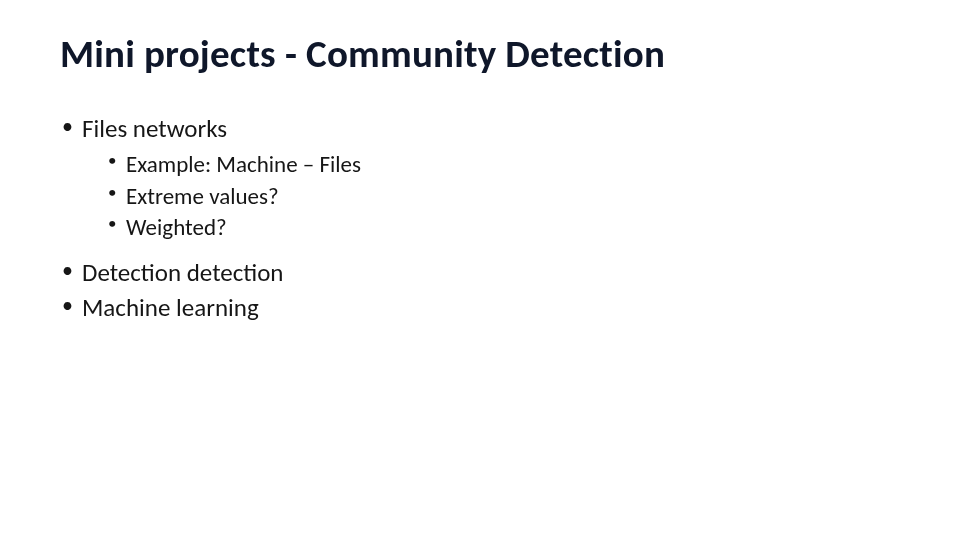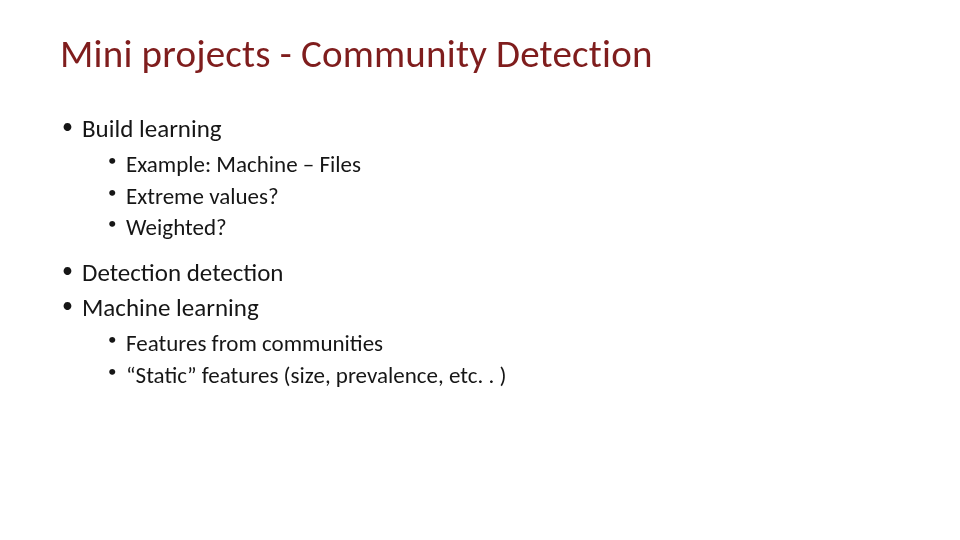--- a/index.html
+++ b/index.html
@@ -9,22 +9,22 @@
     background: #ffffff;
     font-family: "Calibri", "Segoe UI", Arial, sans-serif;
     color: #000;
     overflow: hidden;
   }
   .slide {
     padding: 30px 60px 40px 60px;
   }
   .title {
     font-size: 39px;
-    font-weight: 400;
-    color: #7f1d1d;
+    font-weight: 700;
+    color: #0f172a;
     margin-bottom: 36px;
     letter-spacing: 0.2px;
   }
   ul.level1 {
     list-style: none;
     padding-left: 0;
   }
   ul.level1 > li {
     font-size: 25px;
     color: #161616;
@@ -63,31 +63,27 @@
   }
 </style>
 </head>
 <body>
 
 <div class="slide">
   <h1 class="title">Mini projects - Community Detection</h1>
 
   <ul class="level1">
     <li>
-      <span>Build learning</span>
+      <span>Files networks</span>
       <ul class="level2">
         <li><span>Example: Machine – Files</span></li>
         <li><span>Extreme values?</span></li>
         <li><span>Weighted?</span></li>
       </ul>
     </li>
     <li>
       <span>Detection detection</span>
     </li>
     <li>
       <span>Machine learning</span>
-      <ul class="level2">
-        <li><span>Features from communities</span></li>
-        <li><span>“Static” features (size, prevalence, etc. . )</span></li>
-      </ul>
     </li>
   </ul>
 </div>
 
 </body></html>

